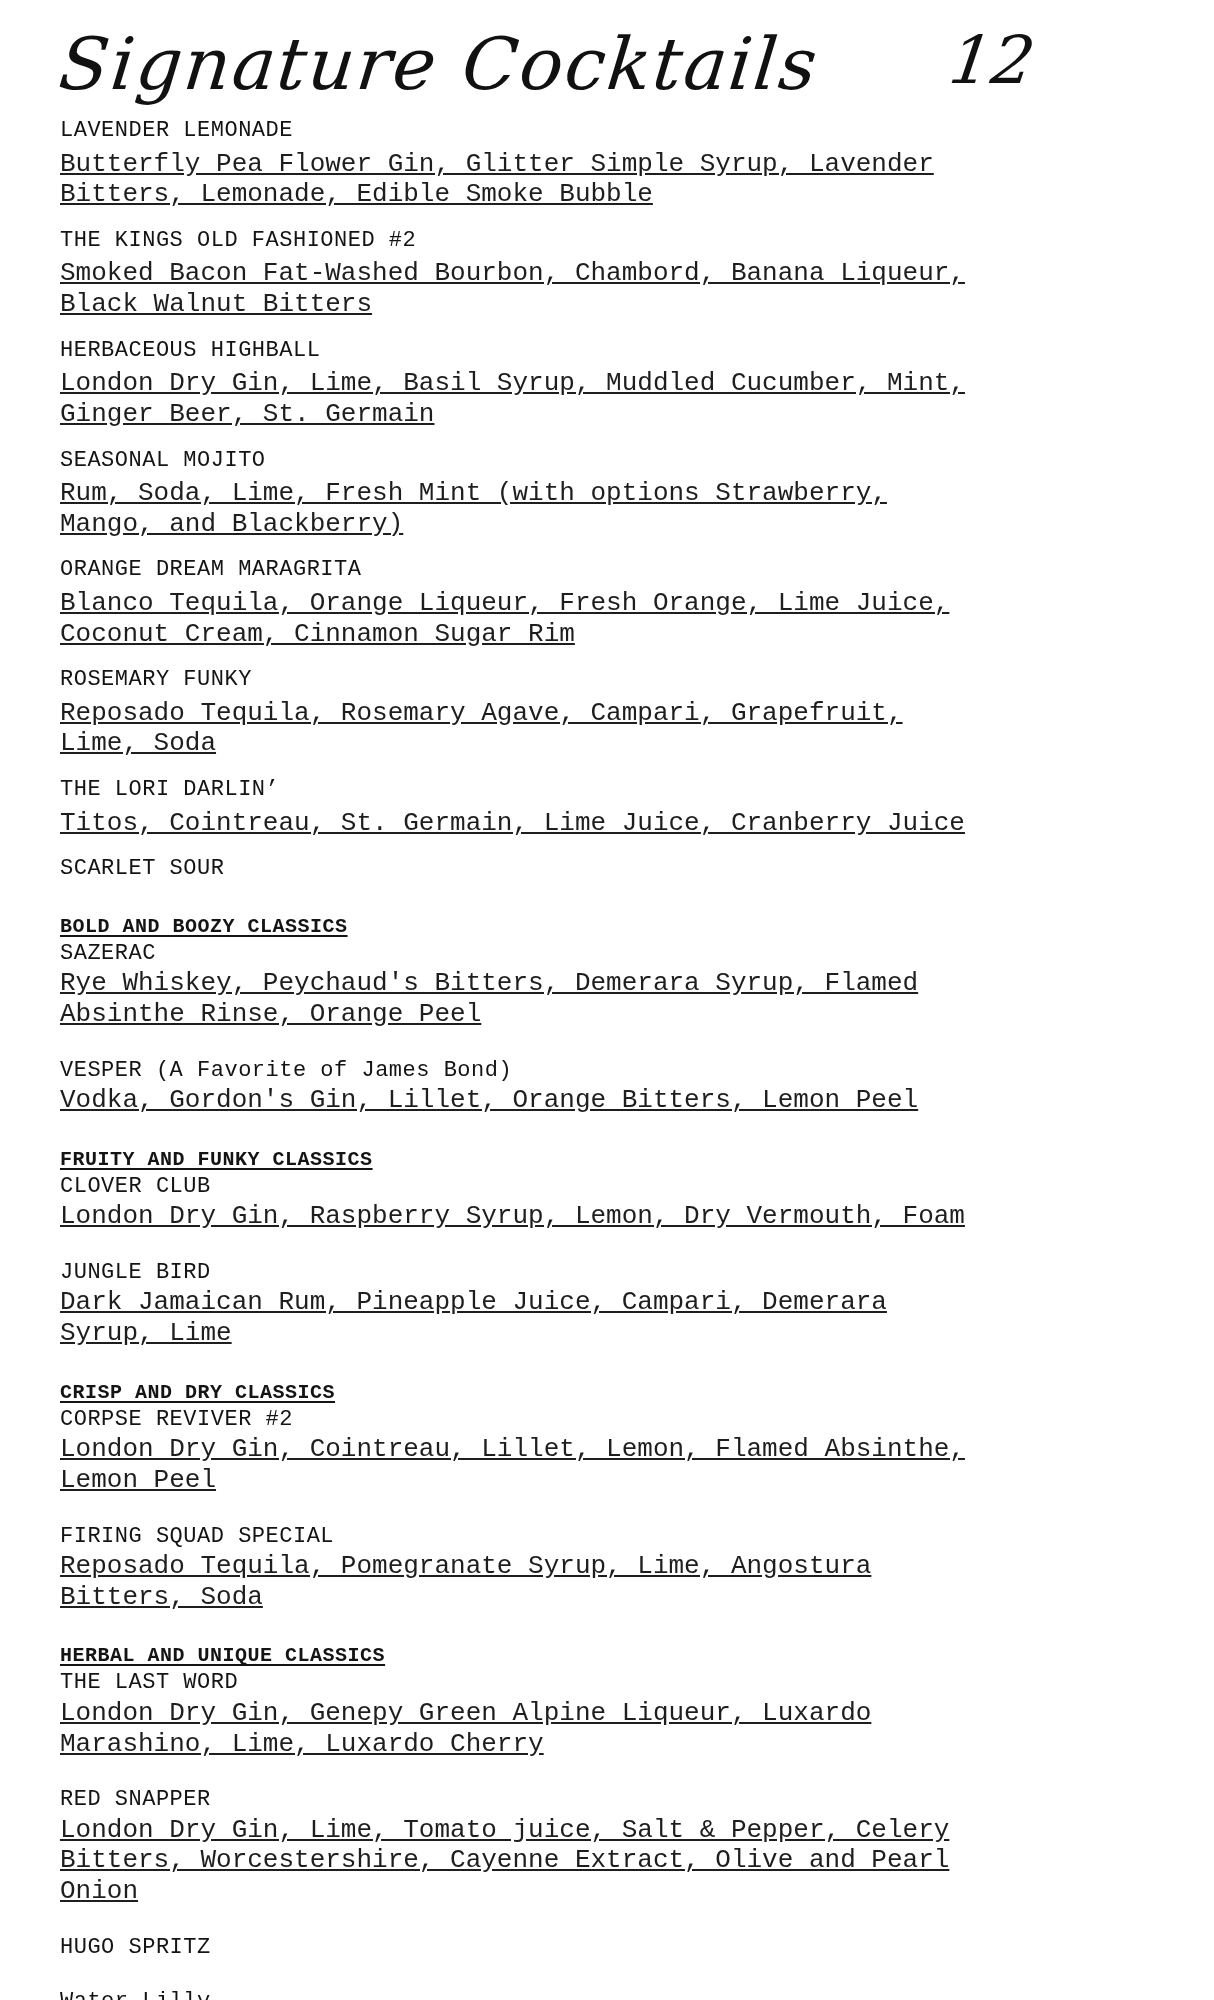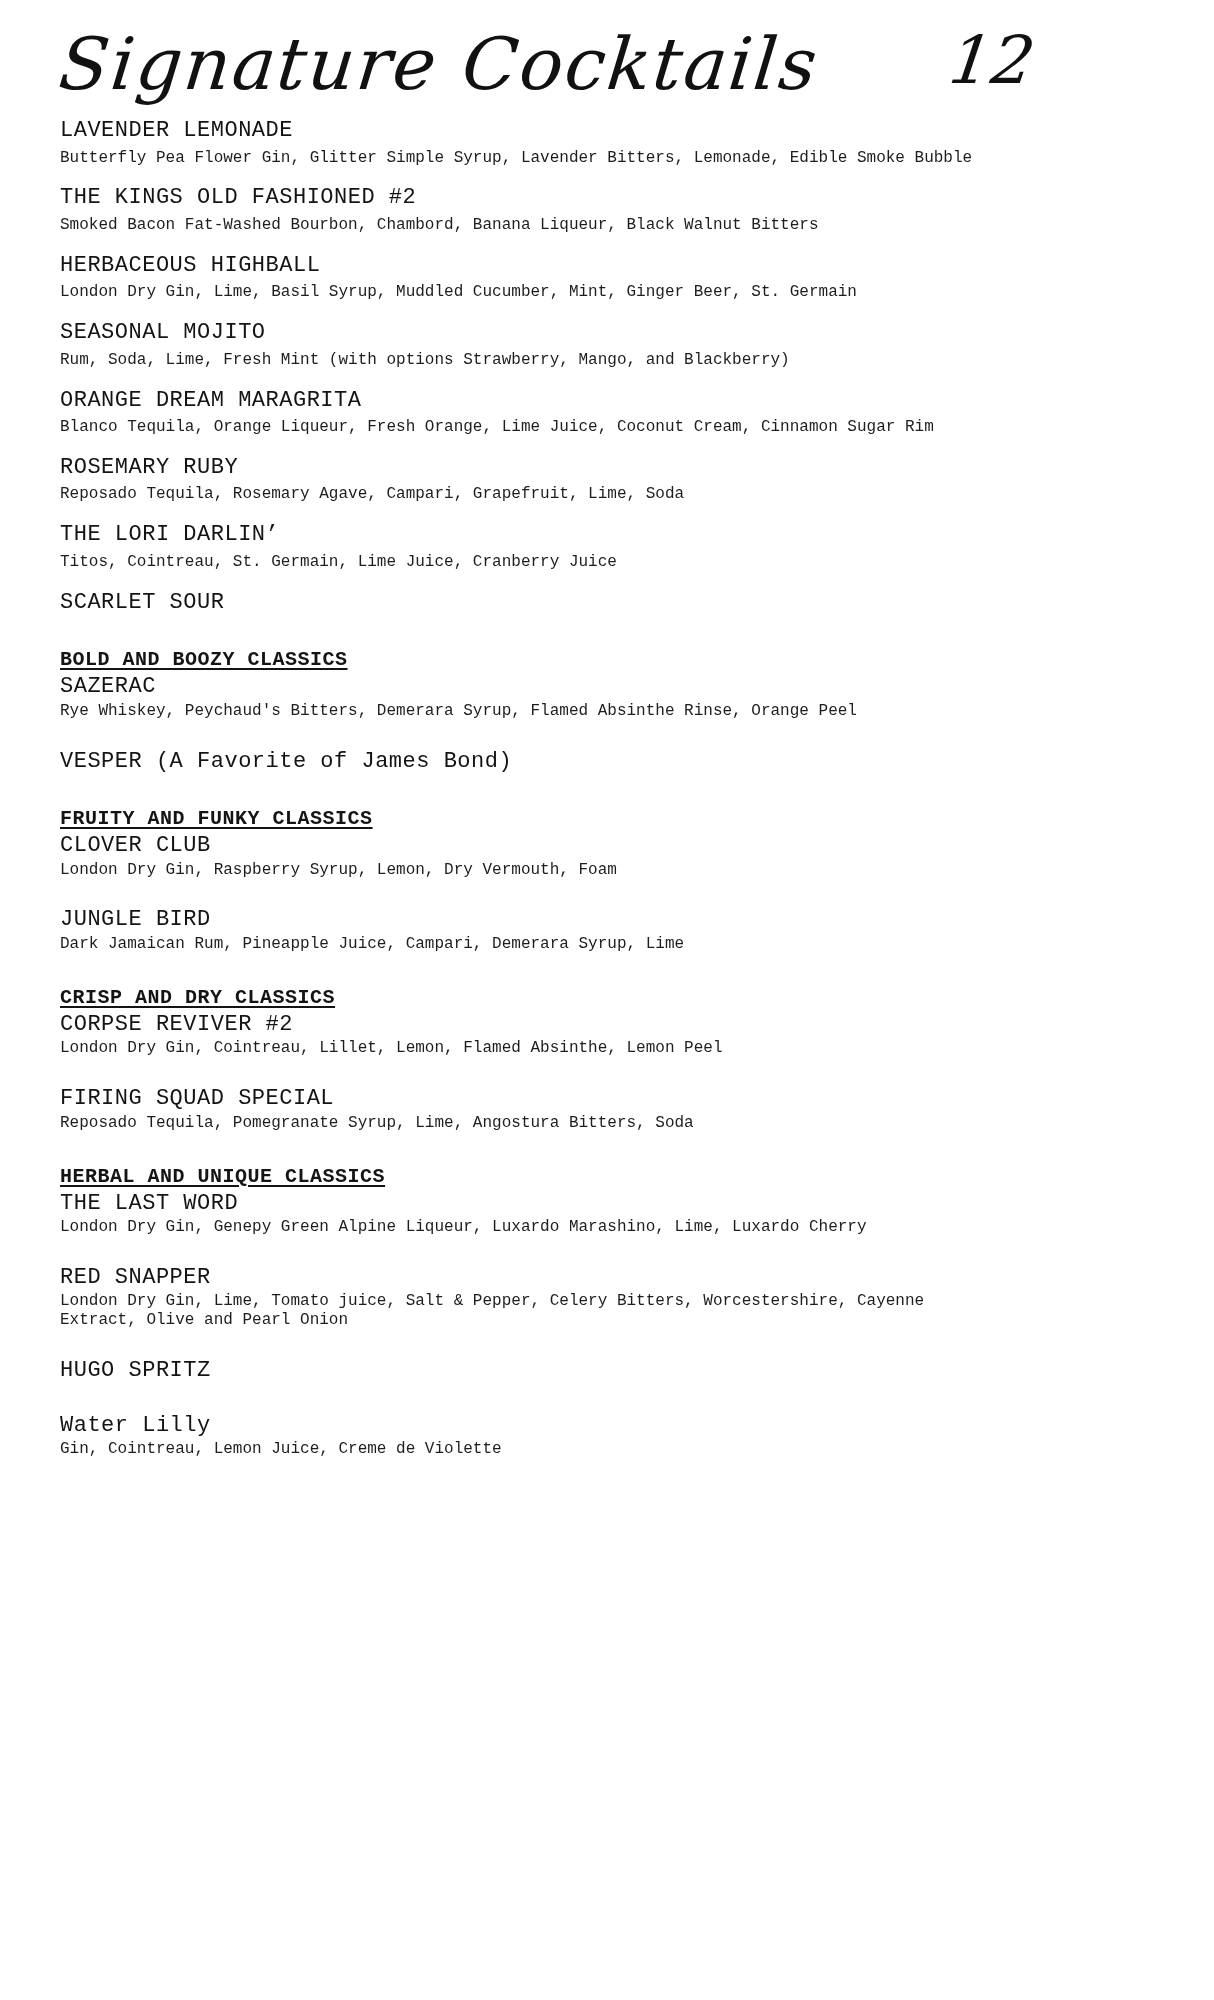--- a/index.html
+++ b/index.html
@@ -47,24 +47,25 @@
     max-width: 930px;
     margin-top: 17px;
   }
   .item-name {
     font-size: 22px;
     line-height: 1.25;
     letter-spacing: 0.5px;
     color: #141414;
   }
   .item-desc {
-    font-size: 16px;
+    font-size: 26px;
     line-height: 1.18;
     margin-top: 4px;
     color: #1e1e1e;
+    text-decoration: underline;
   }
   .section { margin-top: 0; }
   .section-heading {
     font-size: 20px;
     font-weight: 700;
     letter-spacing: 0.5px;
     text-align: left;
     text-decoration: underline;
     text-underline-offset: 3px;
     margin-top: 32px;
@@ -100,39 +101,40 @@
     </div>
     <div class="item">
       <div class="item-name">SEASONAL MOJITO</div>
       <div class="item-desc">Rum, Soda, Lime, Fresh Mint (with options Strawberry, Mango, and Blackberry)</div>
     </div>
     <div class="item">
       <div class="item-name">ORANGE DREAM MARAGRITA</div>
       <div class="item-desc">Blanco Tequila, Orange Liqueur, Fresh Orange, Lime Juice, Coconut Cream, Cinnamon Sugar Rim</div>
     </div>
     <div class="item">
-      <div class="item-name">ROSEMARY RUBY</div>
+      <div class="item-name">ROSEMARY FUNKY</div>
       <div class="item-desc">Reposado Tequila, Rosemary Agave, Campari, Grapefruit, Lime, Soda</div>
     </div>
     <div class="item">
       <div class="item-name">THE LORI DARLIN’</div>
       <div class="item-desc">Titos, Cointreau, St. Germain, Lime Juice, Cranberry Juice</div>
     </div>
     <div class="item">
       <div class="item-name">SCARLET SOUR</div>
     </div>
 
     <section class="section">
       <h2 class="section-heading">BOLD AND BOOZY CLASSICS</h2>
       <div class="item">
         <div class="item-name">SAZERAC</div>
         <div class="item-desc">Rye Whiskey, Peychaud's Bitters, Demerara Syrup, Flamed Absinthe Rinse, Orange Peel</div>
       </div>
       <div class="item">
         <div class="item-name">VESPER (A Favorite of James Bond)</div>
+        <div class="item-desc">Vodka, Gordon's Gin, Lillet, Orange Bitters, Lemon Peel</div>
       </div>
     </section>
 
     <section class="section">
       <h2 class="section-heading">FRUITY AND FUNKY CLASSICS</h2>
       <div class="item">
         <div class="item-name">CLOVER CLUB</div>
         <div class="item-desc">London Dry Gin, Raspberry Syrup, Lemon, Dry Vermouth, Foam</div>
       </div>
       <div class="item">

